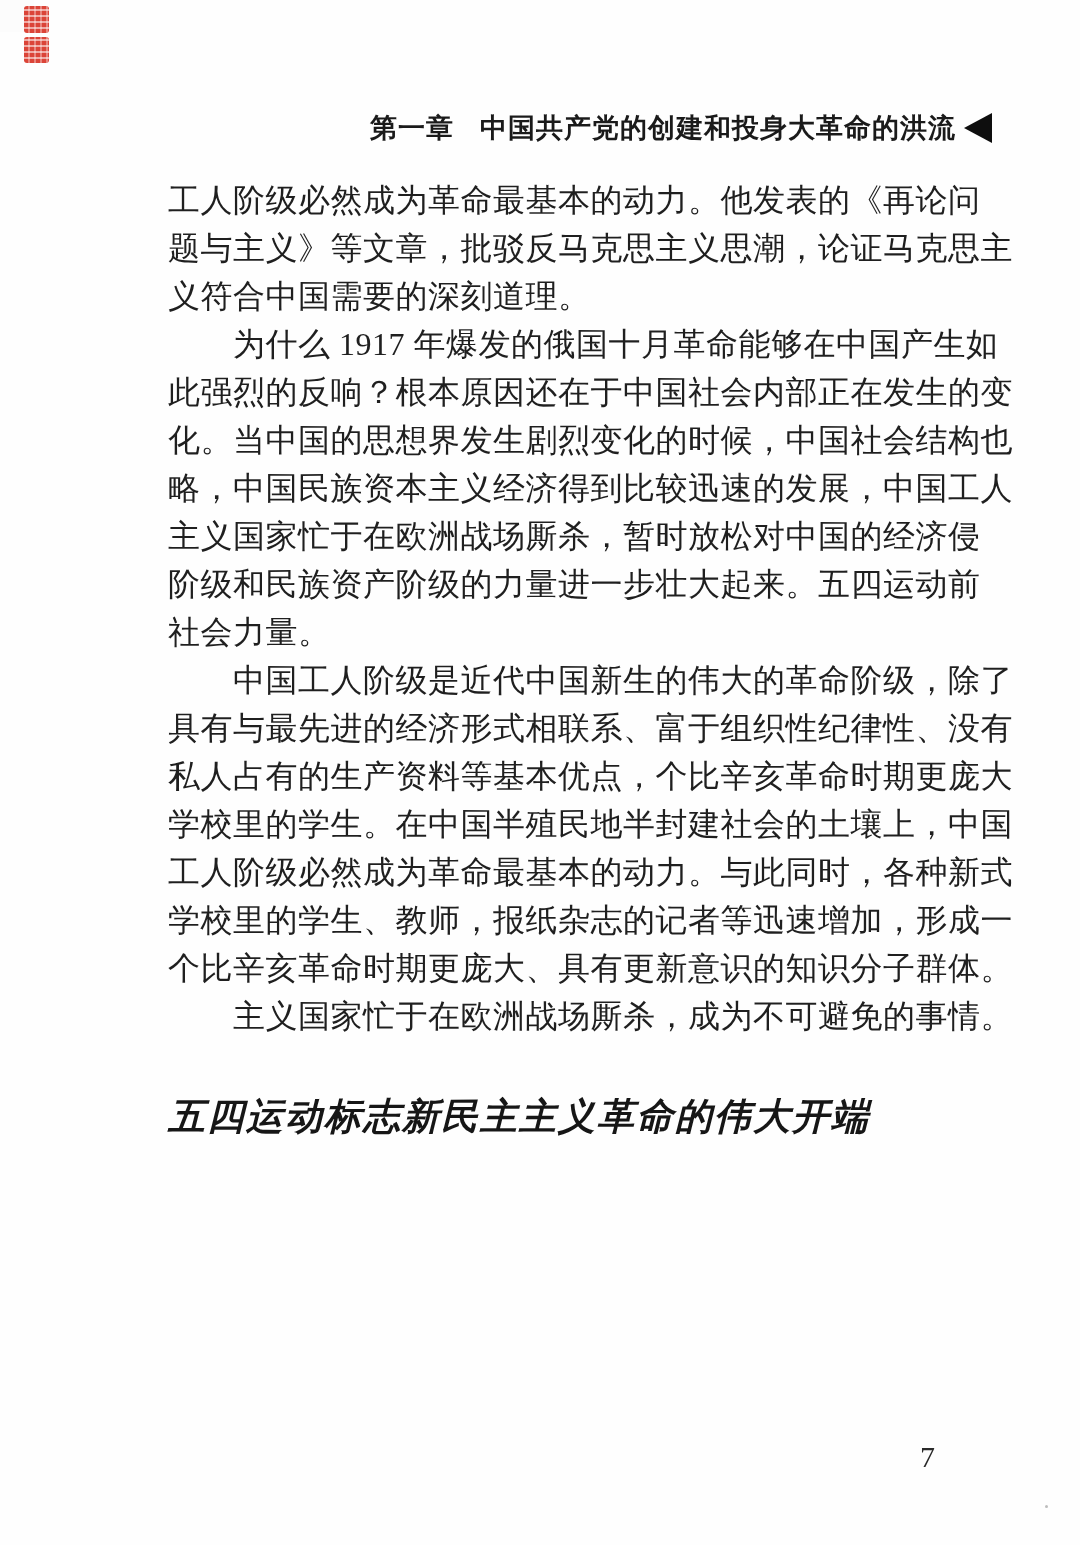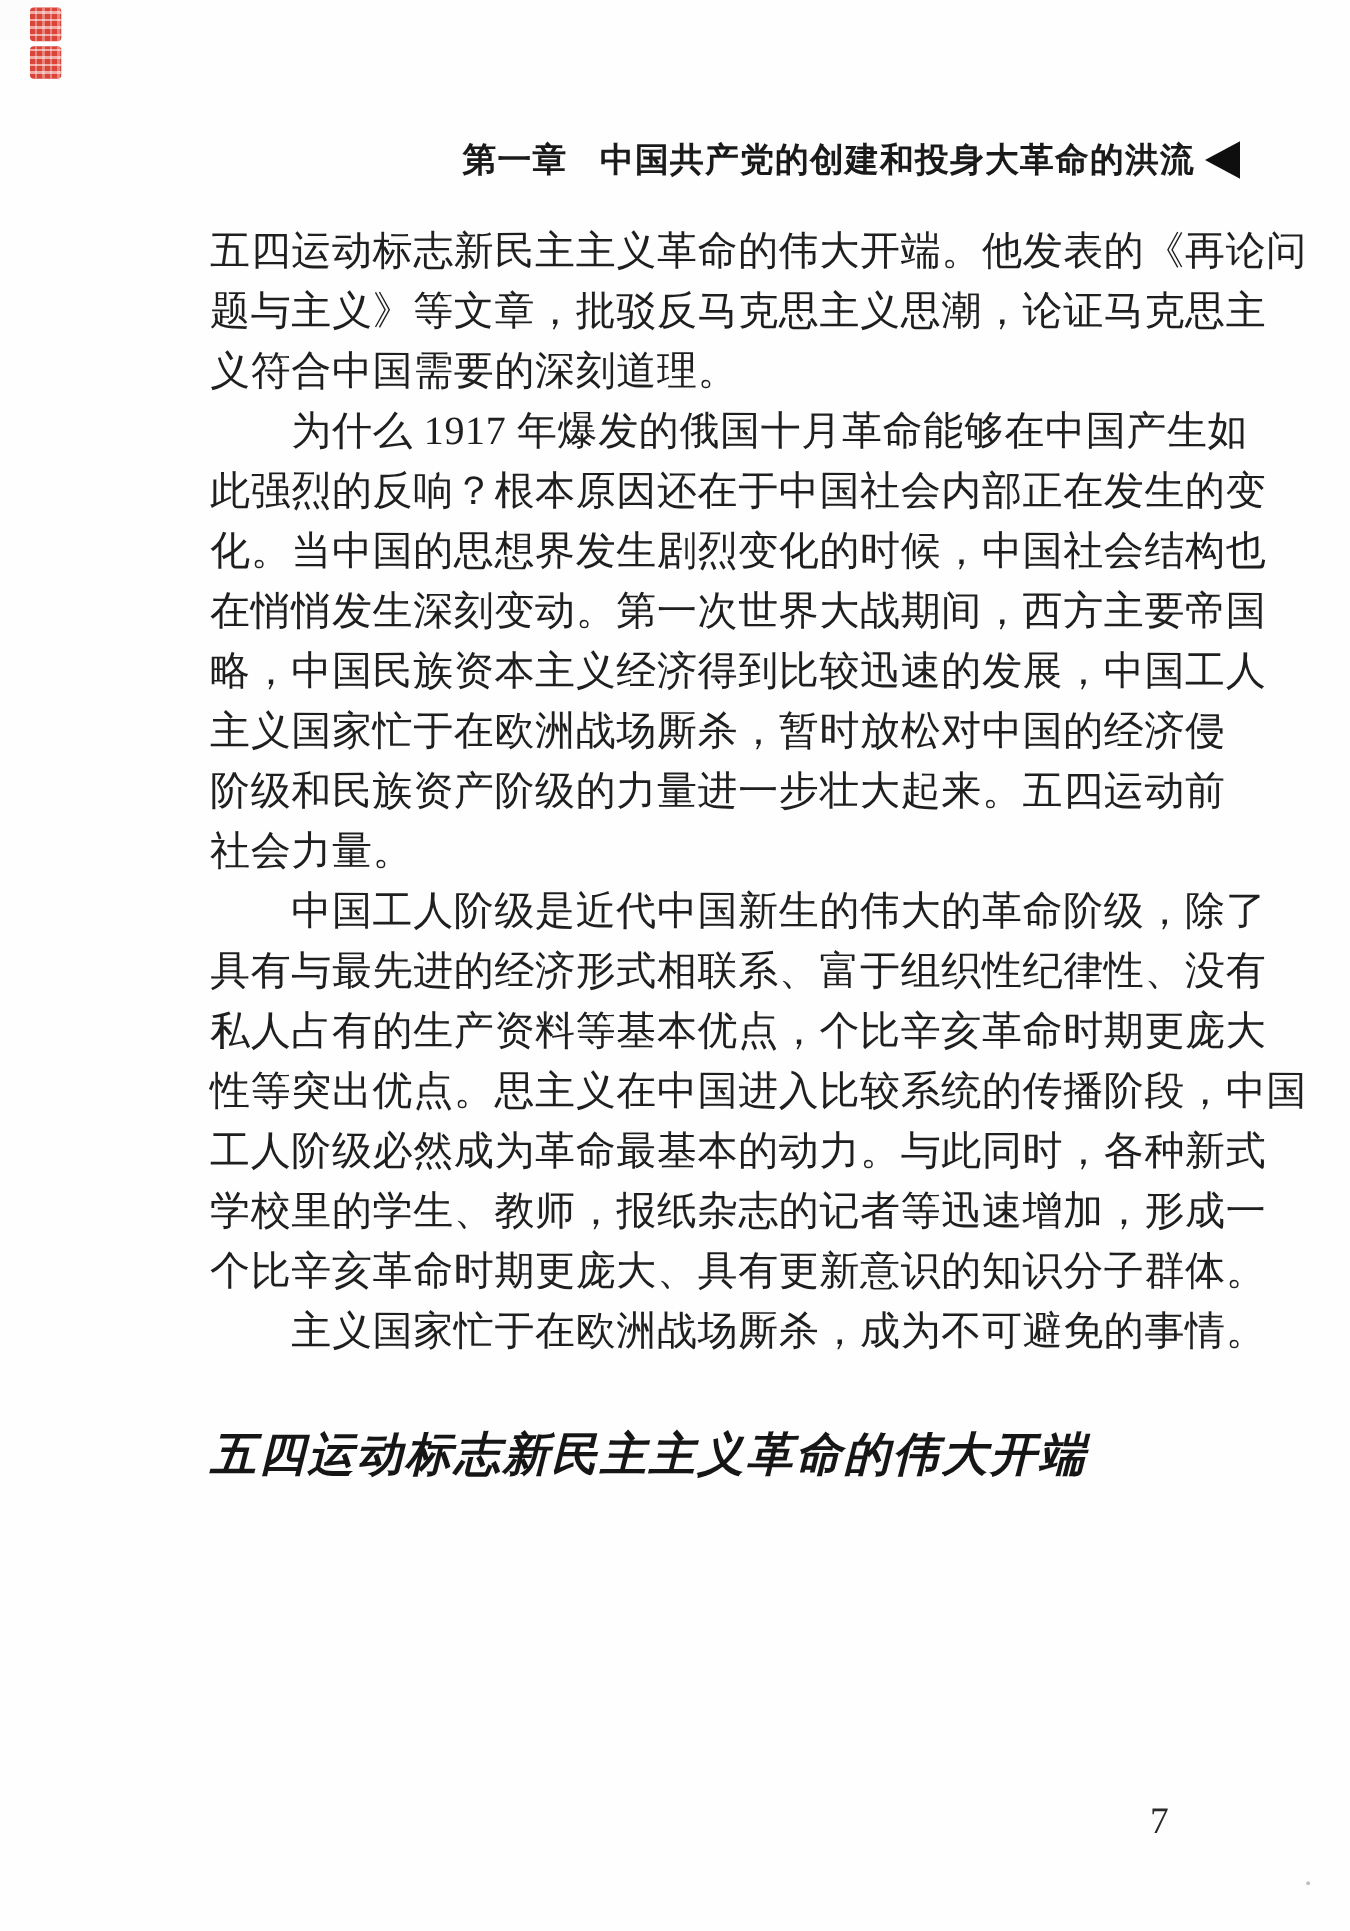--- a/index.html
+++ b/index.html
@@ -72,35 +72,34 @@
   </div>
 
   <div class="header">
     <span class="chapter">第一章</span>
     <span class="title">中国共产党的创建和投身大革命的洪流</span>
     <span class="tri-left"></span>
   </div>
 
   <div class="body-block">
     <div>
-        <div class="line">五四运动标志新民主主义革命的伟大开端。他发表的《再论问</div>
+        <div class="line">工人阶级必然成为革命最基本的动力。他发表的《再论问</div>
         <div class="line">题与主义》等文章，批驳反马克思主义思潮，论证马克思主</div>
         <div class="line">义符合中国需要的深刻道理。</div>
         <div class="line indent">为什么 1917 年爆发的俄国十月革命能够在中国产生如</div>
         <div class="line">此强烈的反响？根本原因还在于中国社会内部正在发生的变</div>
         <div class="line">化。当中国的思想界发生剧烈变化的时候，中国社会结构也</div>
-        <div class="line">在悄悄发生深刻变动。第一次世界大战期间，西方主要帝国</div>
         <div class="line">略，中国民族资本主义经济得到比较迅速的发展，中国工人</div>
         <div class="line">主义国家忙于在欧洲战场厮杀，暂时放松对中国的经济侵</div>
         <div class="line">阶级和民族资产阶级的力量进一步壮大起来。五四运动前</div>
         <div class="line">社会力量。</div>
         <div class="line indent">中国工人阶级是近代中国新生的伟大的革命阶级，除了</div>
         <div class="line">具有与最先进的经济形式相联系、富于组织性纪律性、没有</div>
         <div class="line">私人占有的生产资料等基本优点，个比辛亥革命时期更庞大</div>
-        <div class="line">性等突出优点。思主义在中国进入比较系统的传播阶段，中国</div>
+        <div class="line">学校里的学生。在中国半殖民地半封建社会的土壤上，中国</div>
         <div class="line">工人阶级必然成为革命最基本的动力。与此同时，各种新式</div>
         <div class="line">学校里的学生、教师，报纸杂志的记者等迅速增加，形成一</div>
         <div class="line">个比辛亥革命时期更庞大、具有更新意识的知识分子群体。</div>
         <div class="line indent">主义国家忙于在欧洲战场厮杀，成为不可避免的事情。</div>
       </div>
     <div class="section-heading">五四运动标志新民主主义革命的伟大开端</div>
   </div>
 
   <div class="pagenum">7</div>
 

